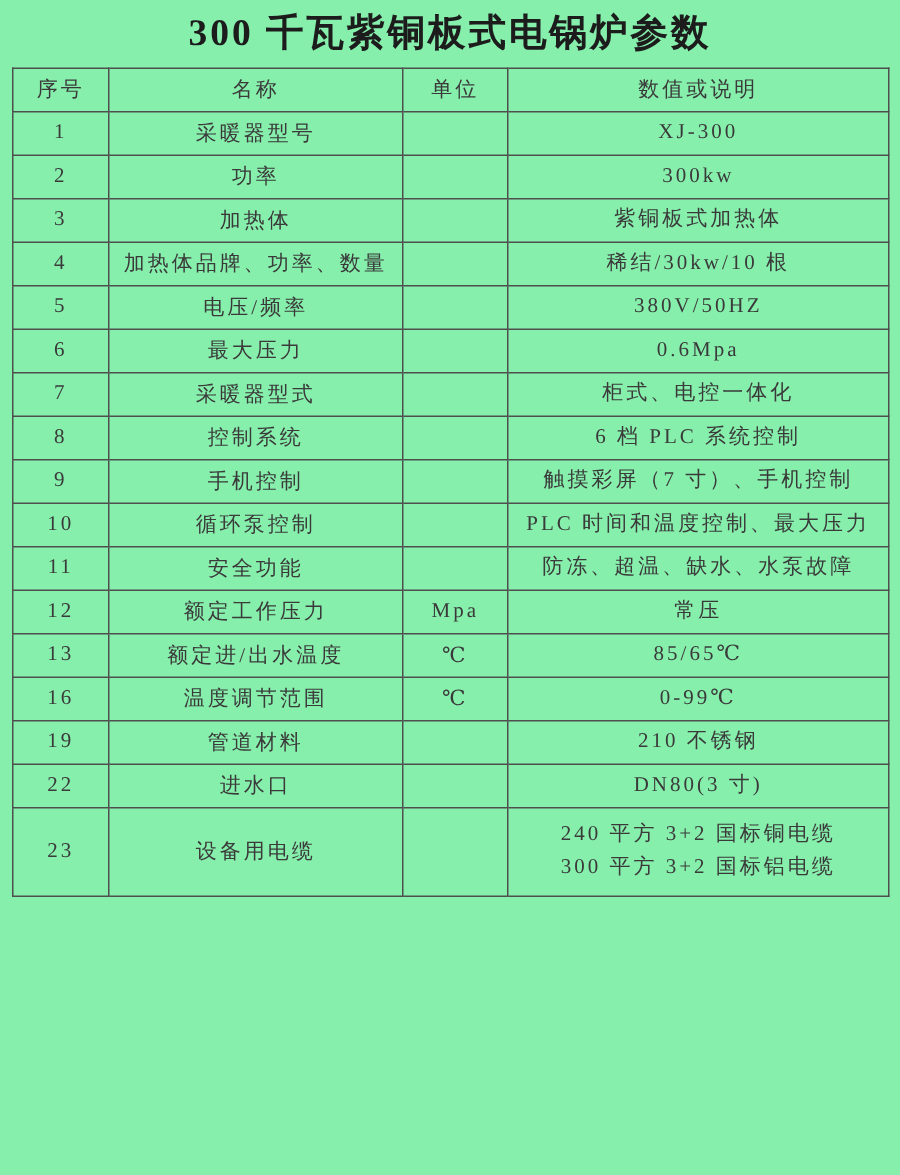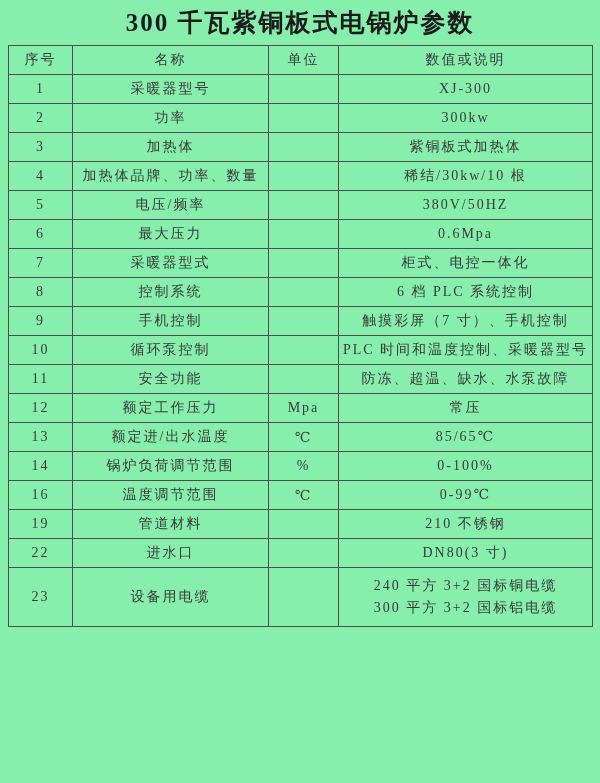--- a/index.html
+++ b/index.html
@@ -126,45 +126,39 @@
         <tr>
           <td>9</td>
           <td>手机控制</td>
           <td></td>
           <td class="value-cell">触摸彩屏（7 寸）、手机控制</td>
         </tr>
         <tr>
           <td>10</td>
           <td>循环泵控制</td>
           <td></td>
-          <td class="value-cell">PLC 时间和温度控制、采暖器型号</td>
+          <td class="value-cell">PLC 时间和温度控制、最大压力</td>
         </tr>
         <tr>
           <td>11</td>
           <td>安全功能</td>
           <td></td>
           <td class="value-cell">防冻、超温、缺水、水泵故障</td>
         </tr>
         <tr>
           <td>12</td>
           <td>额定工作压力</td>
           <td>Mpa</td>
           <td class="value-cell">常压</td>
         </tr>
         <tr>
           <td>13</td>
           <td>额定进/出水温度</td>
           <td>℃</td>
           <td class="value-cell">85/65℃</td>
-        </tr>
-        <tr>
-          <td>14</td>
-          <td>锅炉负荷调节范围</td>
-          <td>%</td>
-          <td class="value-cell">0-100%</td>
         </tr>
         <tr>
           <td>16</td>
           <td>温度调节范围</td>
           <td>℃</td>
           <td class="value-cell">0-99℃</td>
         </tr>
         <tr>
           <td>19</td>
           <td>管道材料</td>

